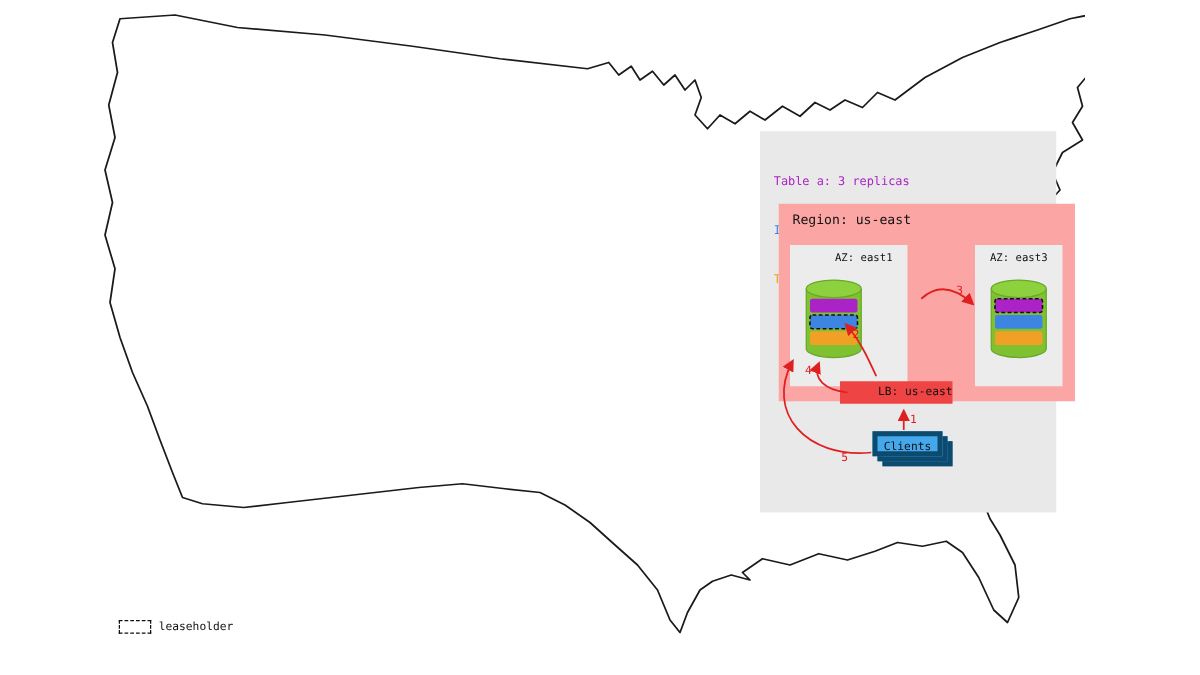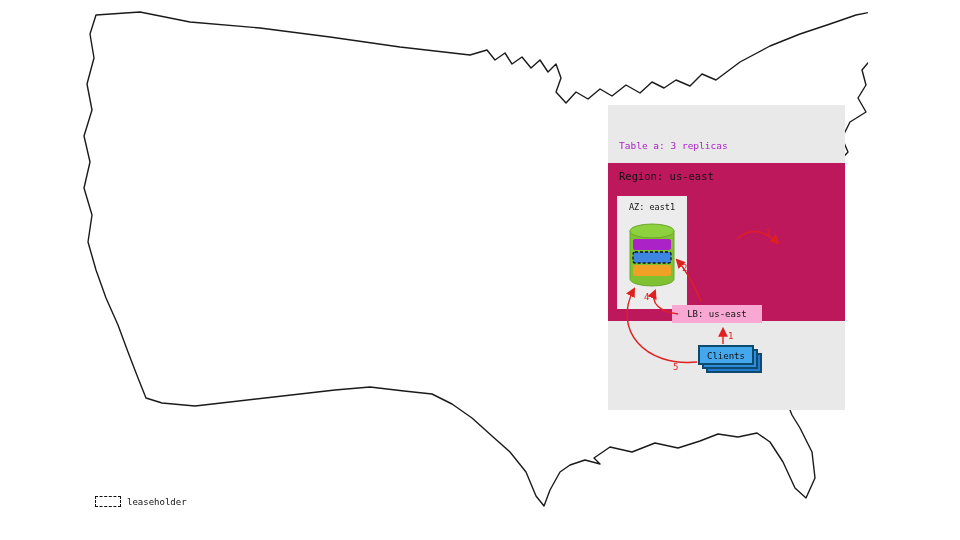--- a/index.html
+++ b/index.html
@@ -6,33 +6,33 @@
   .canvas{position:relative;width:868px;height:540px;background:#fff;overflow:hidden;
           font-family:"DejaVu Sans Mono",monospace;color:#111;}
   .us-map{position:absolute;left:0;top:0;z-index:0;}
 
   .panel{position:absolute;left:608px;top:105px;width:237px;height:305px;background:#e9e9e9;z-index:1;}
   .legend{position:absolute;left:11px;top:8px;font-size:9.5px;line-height:13px;white-space:pre;}
   .c-tablea{color:#ab22c7;}
   .c-indexa{color:#3d85e0;}
   .c-tableb{color:#f0a024;}
 
-  .region{position:absolute;left:0px;top:58px;width:237px;height:158px;background:#be185d;}
+  .region{position:absolute;left:15px;top:58px;width:237px;height:158px;background:#fca5a5;}
   .region-title{position:absolute;left:11px;top:7px;font-size:10.5px;color:#111;}
 
   .az{position:absolute;top:33px;width:70px;height:113px;background:#ececec;}
-  .az1{left:9px;} .az2{left:83px;} .az3{left:157px;}
+  .az1{left:9px;padding-left:24px;} .az2{left:83px;} .az3{left:157px;}
   .az-label{text-align:center;font-size:8.5px;padding-top:6px;color:#111;}
   .cyl{position:absolute;left:12px;top:26px;}
 
-  .lb{position:absolute;left:672px;top:305px;width:90px;height:18px;background:#f9a8d4;z-index:3;
-      font-size:9px;text-align:center;line-height:18px;}
+  .lb{position:absolute;left:672px;top:305px;width:90px;height:18px;background:#ef4444;z-index:3;
+      font-size:9px;text-align:right;line-height:18px;}
 
   .clients{position:absolute;left:698px;top:345px;width:66px;height:30px;z-index:3;}
-  .clients .layer{position:absolute;width:56px;height:20px;border:2px solid #0c4a6e;box-sizing:border-box;}
+  .clients .layer{position:absolute;width:56px;height:20px;border:4px solid #0c4a6e;box-sizing:border-box;}
   .clients .l3{left:8px;top:8px;background:#2478cf;}
   .clients .l2{left:4px;top:4px;background:#2f8cdc;}
   .clients .l1{left:0;top:0;background:#45a8ec;font-size:9px;text-align:center;line-height:18px;color:#111;}
 
   .arrows{position:absolute;left:0;top:0;z-index:4;pointer-events:none;}
   .step{position:absolute;z-index:5;color:#e02020;font-size:9px;}
   .s1{left:728px;top:331px;} .s2{left:682px;top:263px;} .s3{left:765px;top:228px;}
   .s4{left:644px;top:292px;} .s5{left:673px;top:362px;}
 
   .sql{position:absolute;left:728px;top:407px;width:117px;height:44px;background:#e9e9e9;z-index:1;
@@ -80,20 +80,30 @@
         <svg class="cyl" width="46" height="66">
           <path d="M1,9 L1,57 A22,7 0 0 0 45,57 L45,9" fill="#7fc131" stroke="#6aa82a" stroke-width="1"></path>
           <ellipse cx="23" cy="9" rx="22" ry="7" fill="#8ed13f" stroke="#6aa82a" stroke-width="1"></ellipse>
           <rect x="4" y="17" width="38" height="11" rx="2" fill="#ab22c7"></rect>
           <rect x="4" y="30" width="38" height="11" rx="2" fill="#3d85e0" stroke="#111" stroke-width="1.3" stroke-dasharray="3,2"></rect>
           <rect x="4" y="43" width="38" height="11" rx="2" fill="#f0a024"></rect>
         </svg>
       </div>
 
 
+      <div class="az az3">
+        <div class="az-label">AZ: east3</div>
+        <svg class="cyl" width="46" height="66">
+          <path d="M1,9 L1,57 A22,7 0 0 0 45,57 L45,9" fill="#7fc131" stroke="#6aa82a" stroke-width="1"></path>
+          <ellipse cx="23" cy="9" rx="22" ry="7" fill="#8ed13f" stroke="#6aa82a" stroke-width="1"></ellipse>
+          <rect x="4" y="17" width="38" height="11" rx="2" fill="#ab22c7" stroke="#111" stroke-width="1.3" stroke-dasharray="3,2"></rect>
+          <rect x="4" y="30" width="38" height="11" rx="2" fill="#3d85e0"></rect>
+          <rect x="4" y="43" width="38" height="11" rx="2" fill="#f0a024"></rect>
+        </svg>
+      </div>
     </div>
   </div>
 
   <div class="lb">LB: us-east</div>
 
   <div class="clients">
     <div class="layer l3"></div>
     <div class="layer l2"></div>
     <div class="layer l1">Clients</div>
   </div>

